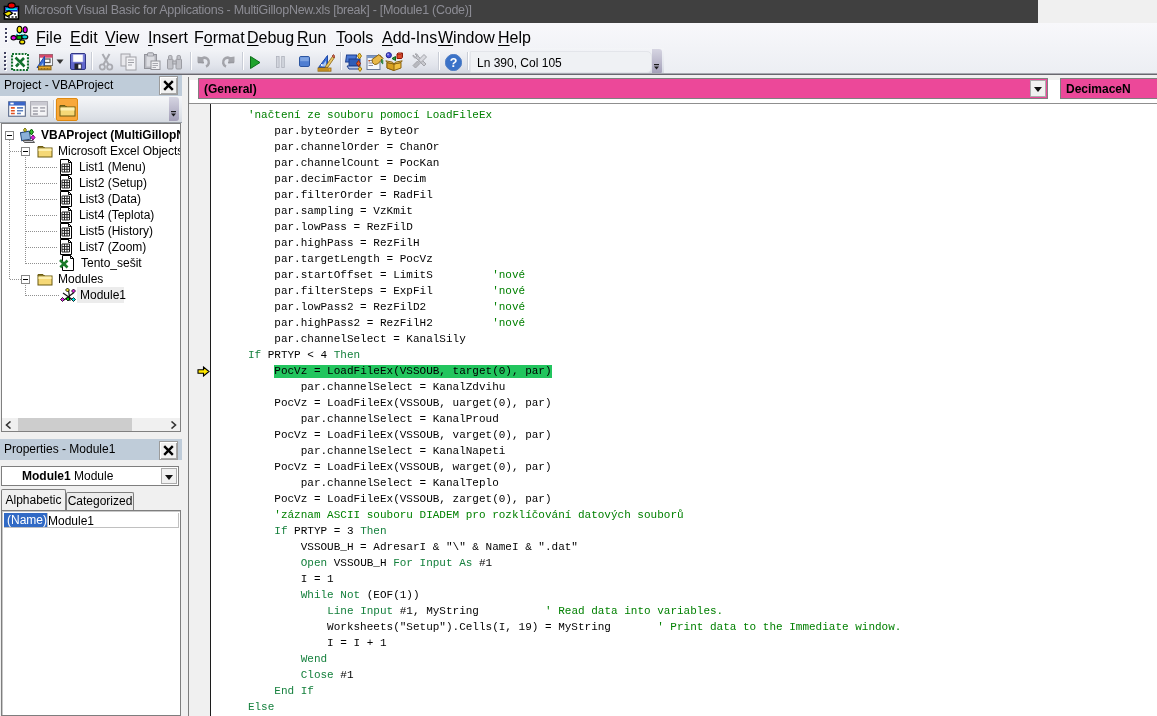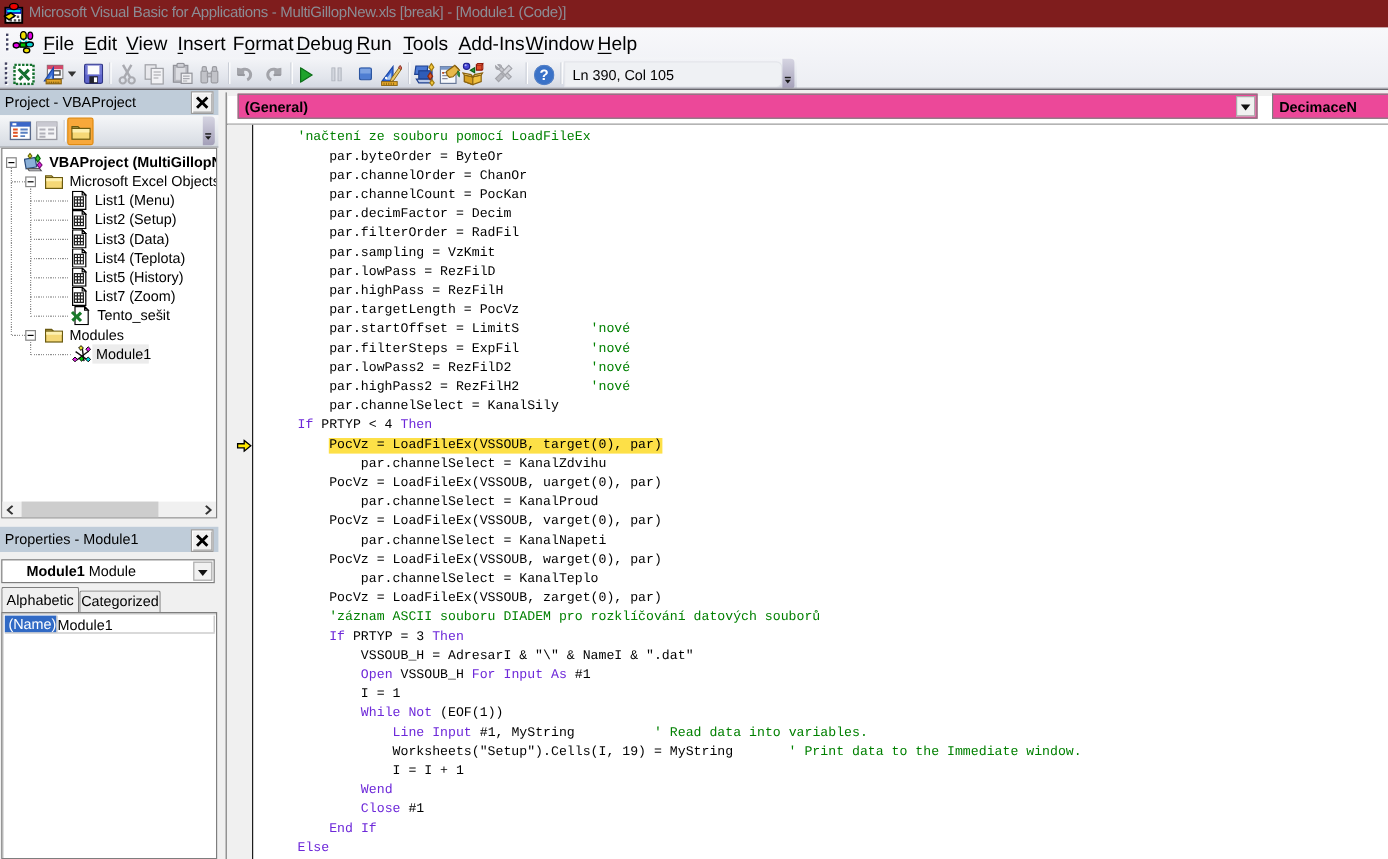--- a/index.html
+++ b/index.html
@@ -2,21 +2,21 @@
 <html><head>
 <meta charset="utf-8">
 <style>
 * { margin:0; padding:0; box-sizing:border-box; }
 html,body { width:1157px; height:716px; overflow:hidden; background:#f0f0f0; }
 #app { position:relative; width:1157px; height:716px; background:#f0f0f0; overflow:hidden;
   font-family:"Liberation Sans", sans-serif; }
 .abs, #app svg { position:absolute; }
 
 
-#titlebar { position:absolute; left:0; top:0; width:1157px; height:23px; background:#7f1d1d; }
+#titlebar { position:absolute; left:0; top:0; width:1038px; height:23px; background:#404040; }
 #titletext { position:absolute; left:24px; top:3px; font-size:12.5px; letter-spacing:-0.28px; color:#8c8c94; white-space:pre; }
 
 
 #menubar { position:absolute; left:0; top:23px; width:1157px; height:51px;
   background:linear-gradient(#f8f8fb, #eceef3); }
 #toolstrip { position:absolute; left:0; top:48px; width:664px; height:26px;
   background:linear-gradient(#f4f5f8, #e2e5ec 65%, #d3d7e1); }
 .mi { position:absolute; top:6px; font-size:16px; color:#000; white-space:pre; }
 .mi u { text-decoration:underline; text-underline-offset:1.5px; }
 .tsep { position:absolute; width:1px; height:18px; background:#ffffff; box-shadow:-1px 0 0 #c9cdd6; }
@@ -69,23 +69,23 @@
   border-left:1px solid #7d7d7d; }
 #comborow { position:absolute; left:1px; top:3px; width:968px; height:23px; background:#fff; }
 .combo { position:absolute; top:1px; height:21px; background:#ec4899; border:1px solid #808080; }
 .combo .ctext { position:absolute; left:5px; top:3px; font-size:12px; font-weight:bold; color:#000; }
 #codesep { position:absolute; left:0; top:26px; width:969px; height:1px; background:#8f8f8f; }
 #codebg { position:absolute; left:1px; top:27px; width:968px; height:612px; background:#fff; }
 #margin { position:absolute; left:1px; top:27px; width:21px; height:612px; background:#f0f0f0;
   border-right:1px solid #1c1c1c; }
 #code { position:absolute; left:32.5px; top:30px; font-family:"Liberation Mono", monospace;
   font-size:11px; line-height:16px; color:#000; white-space:pre; }
-.k { color:#6d28d9; }
+.k { color:#15803d; }
 .c { color:#008000; }
-.hl { background:#fde047; padding-bottom:1px; }
+.hl { background:#22c55e; padding-bottom:1px; }
 </style>
 </head>
 <body>
 <div id="app">
 
   <div id="titlebar">
     <svg x="0" y="0" style="left:3px; top:2px;" width="17" height="18" viewBox="0 0 17 18">
       <rect x="1.5" y="4.5" width="14" height="12.5" fill="#ffffff" stroke="#000000" stroke-width="1.6"></rect>
       <rect x="2.3" y="5.3" width="12.4" height="4.2" fill="#0000b0"></rect>
       <rect x="3" y="6.2" width="11" height="2" fill="#00e8f0"></rect>

